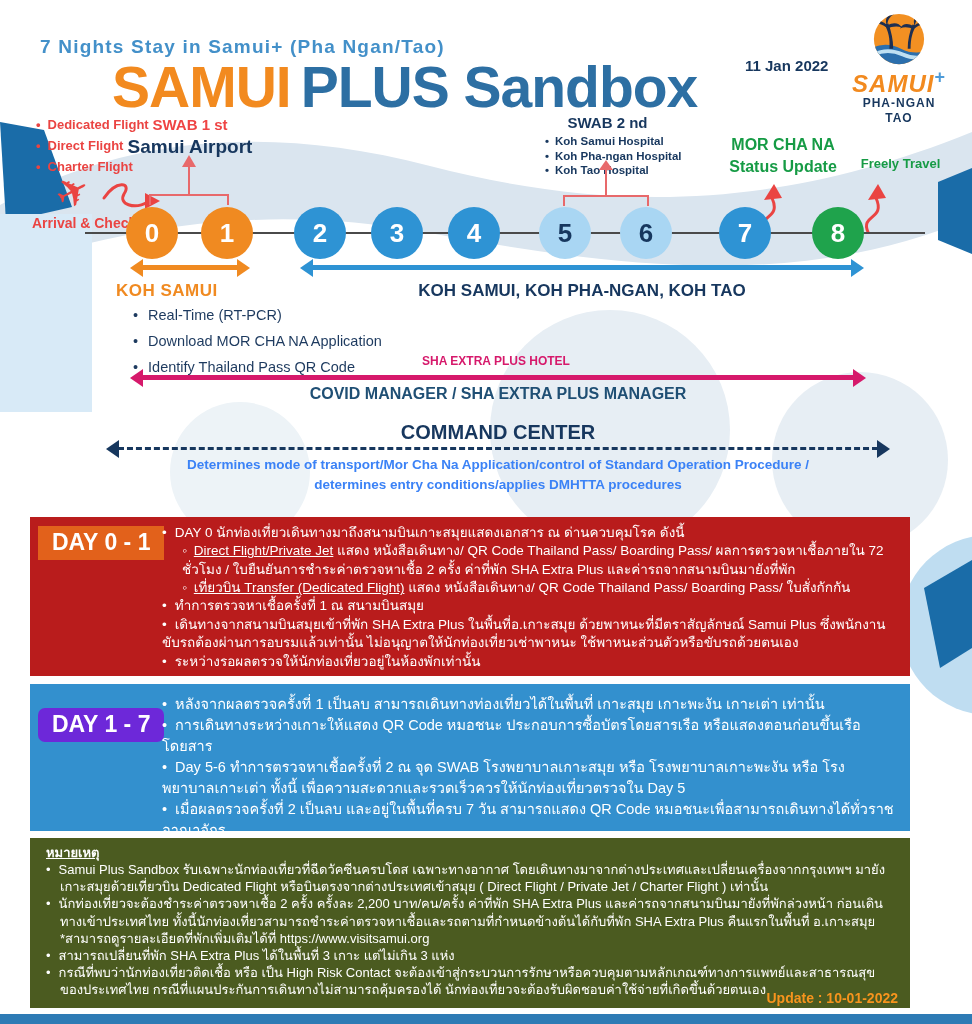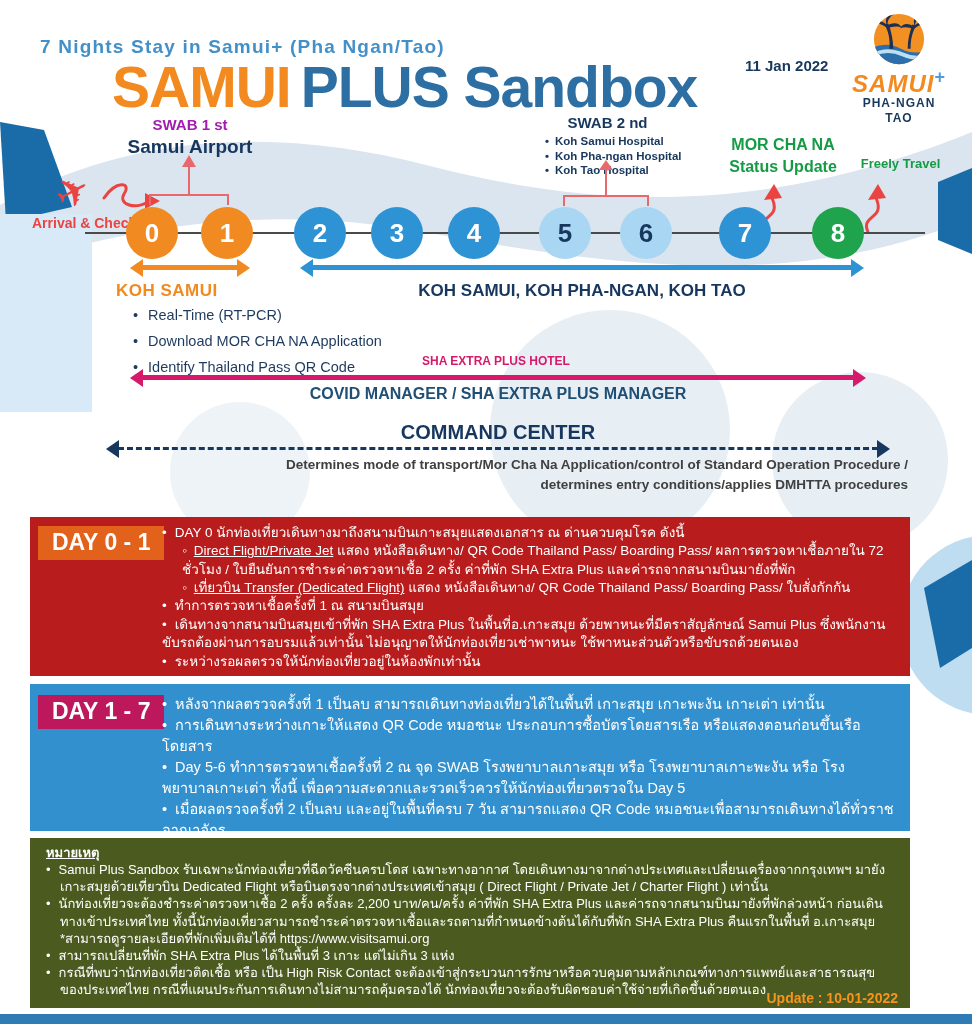--- a/index.html
+++ b/index.html
@@ -29,21 +29,21 @@
   .c0{left:126px;} .c1{left:201px;} .c2{left:294px;} .c3{left:371px;} .c4{left:448px;}
   .c5{left:539px;} .c6{left:620px;} .c7{left:719px;} .c8{left:812px;}
 
   .flights{left:36px;top:114px;margin:0;padding:0;list-style:none;}
   .flights li{color:#EA4442;font-size:13px;font-weight:700;line-height:21px;}
   .flights li::before{content:"•";margin-right:7px;}
   .plane{left:56px;top:172px;font-size:40px;color:#EA4442;transform:rotate(-28deg);line-height:1;}
   .plane::before{content:"✈";}
   .arrival{left:32px;top:215px;font-size:14px;font-weight:700;color:#EA4442;}
 
-  .swab1-t{left:130px;top:116px;width:120px;text-align:center;font-size:15px;font-weight:800;color:#a21caf;}
+  .swab1-t{left:130px;top:116px;width:120px;text-align:center;font-size:15px;font-weight:800;color:#ef4444;}
   .swab1-s{left:115px;top:136px;width:150px;text-align:center;font-size:19px;font-weight:800;color:#17375E;}
 
   .swab2-t{left:545px;top:114px;width:125px;text-align:center;font-size:15px;font-weight:800;color:#17375E;}
   .hospitals{left:545px;top:134px;margin:0;padding:0;list-style:none;}
   .hospitals li{color:#17375E;font-size:11.5px;font-weight:800;line-height:14.5px;}
   .hospitals li::before{content:"•";margin-right:6px;}
 
   .mcn1{left:718px;top:136px;width:130px;text-align:center;font-size:16px;font-weight:800;color:#169B45;}
   .mcn2{left:718px;top:158px;width:130px;text-align:center;font-size:16px;font-weight:800;color:#169B45;}
   .freely{left:838px;top:156px;width:125px;text-align:center;font-size:13px;font-weight:800;color:#169B45;}
@@ -65,30 +65,30 @@
 
   .koh-label{left:116px;top:281px;font-size:17px;font-weight:800;color:#F08A21;letter-spacing:.5px;}
   .islands-label{left:312px;top:281px;width:540px;text-align:center;font-size:17px;font-weight:800;color:#17375E;}
   .reqs{left:133px;top:302px;margin:0;padding:0;list-style:none;}
   .reqs li{color:#1D3A5F;font-size:14.5px;font-weight:500;line-height:26px;}
   .reqs li::before{content:"•";margin-right:10px;}
 
   .sha-title{left:140px;top:354px;width:712px;text-align:center;font-size:12px;font-weight:800;color:#D6196B;}
   .sha-sub{left:142px;top:385px;width:712px;text-align:center;font-size:16px;font-weight:800;color:#1F4F74;}
   .cc-title{left:118px;top:421px;width:760px;text-align:center;font-size:20px;font-weight:800;color:#17375E;}
-  .cc-line{left:88px;width:820px;text-align:right;font-size:13.5px;font-weight:700;color:#404040;}
+  .cc-line{left:88px;width:820px;text-align:center;font-size:13.5px;font-weight:700;color:#3b82f6;}
   .cc-l1{top:457px;} .cc-l2{top:477px;}
 
   
   .sec{left:30px;width:880px;color:#fff;box-sizing:border-box;}
   .sec-orange{top:517px;height:159px;background:#b91c1c;}
   .sec-blue{top:684px;height:147px;background:#3390CE;}
   .sec-green{top:838px;height:170px;background:#4B5B20;}
   .sec-label{position:absolute;left:8px;top:9px;padding:3px 14px 4px;font-size:23px;font-weight:800;color:#fff;white-space:nowrap;}
-  .lab-orange{background:#E2611B;} .lab-blue{background:#be185d;top:11px;}
+  .lab-orange{background:#E2611B;} .lab-blue{background:#6d28d9;top:24px;border-radius:7px;}
   .sec-body{position:absolute;left:132px;top:7px;right:14px;margin:0;padding:0;list-style:none;}
   .sec-orange .sec-body li{font-size:13.5px;line-height:1.36;}
   .sec-blue .sec-body{top:10px;}
   .sec-blue .sec-body li{font-size:14.5px;line-height:1.45;}
   .b1::before{content:"•";margin-right:8px;}
   .sub-list{margin:0;padding-left:20px;list-style:none;}
   .b2::before{content:"◦";margin-right:7px;}
   .ul{text-decoration:underline;}
   .notes-body{position:absolute;left:16px;top:6px;right:14px;margin:0;padding:0;list-style:none;}
   .notes-title{font-size:14px;font-weight:700;text-decoration:underline;line-height:1.4;}
@@ -133,20 +133,25 @@
         <path d="M17,13 C11,8 5,8 2,12 C8,11 13,13 17,16 Z M17,13 C15,6 19,2 25,2 C20,5 18,9 18,14 Z M18,14 C24,10 30,11 33,16 C28,14 22,15 18,17 Z" fill="#1D2F52"></path>
         <path d="M42,38 C42,28 44,20 48,14 L44,13 C41,21 39,29 39,38 Z" fill="#1D2F52"></path>
         <path d="M46,14 C52,9 57,10 59,14 C54,12 50,14 46,17 Z M46,14 C44,7 47,3 53,3 C49,6 47,10 46,15 Z M45,15 C39,11 34,12 31,17 C36,15 41,16 45,18 Z" fill="#1D2F52"></path>
       </g>
     </svg>
     <div class="logo-samui"><span>SAMUI</span><span class="logo-plus">+</span></div>
     <div class="logo-sub">PHA-NGAN</div>
     <div class="logo-sub">TAO</div>
   </div>
 
+  <ul class="abs flights">
+    <li>Dedicated Flight</li>
+    <li>Direct Flight</li>
+    <li>Charter Flight</li>
+  </ul>
   <div class="abs plane"></div>
   <svg class="abs" width="62" height="42" style="left:100px;top:178px;" viewBox="0 0 62 42">
     <path d="M4,20 C16,2 32,4 24,16 C18,26 34,32 48,24" stroke="#EA4442" stroke-width="3" fill="none" stroke-linecap="round"></path>
     <polygon points="45,15 60,23 45,31" fill="#EA4442"></polygon>
   </svg>
   <div class="abs arrival">Arrival &amp; Check in</div>
 
   <div class="abs swab1-t">SWAB 1 st</div>
   <div class="abs swab1-s">Samui Airport</div>
   <svg class="abs" width="84" height="52" style="left:148px;top:155px;" viewBox="0 0 84 52">

